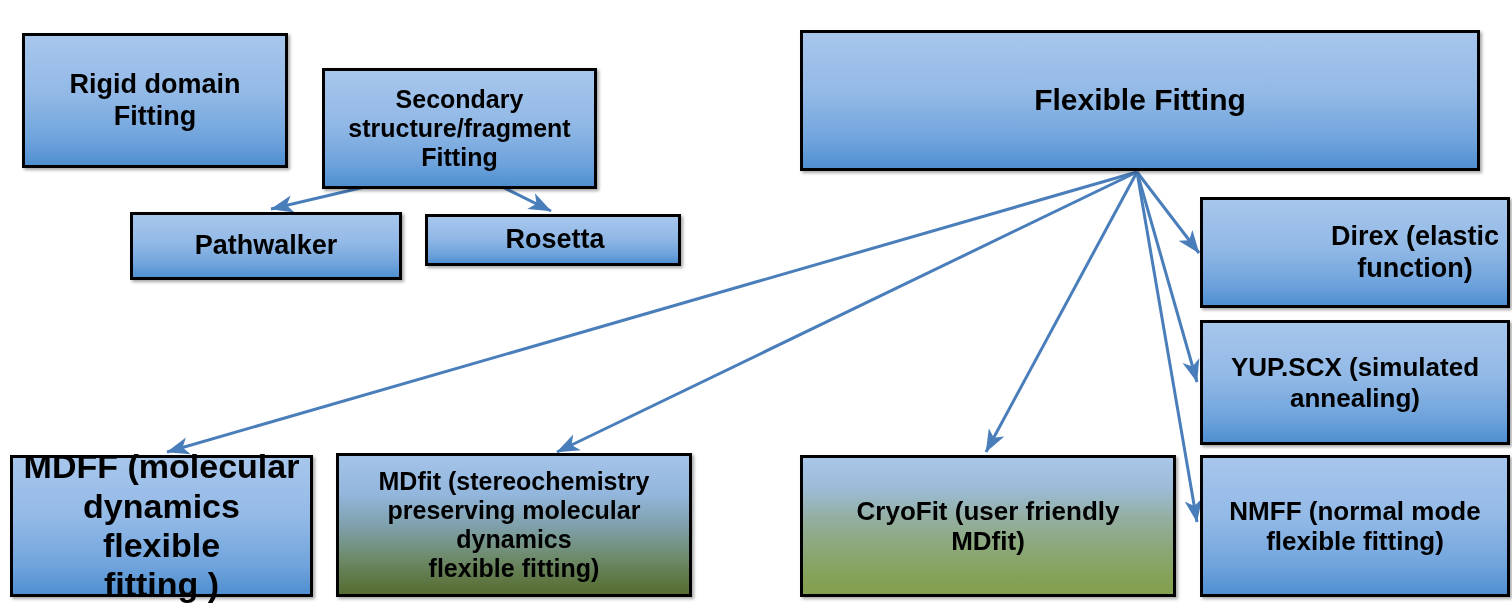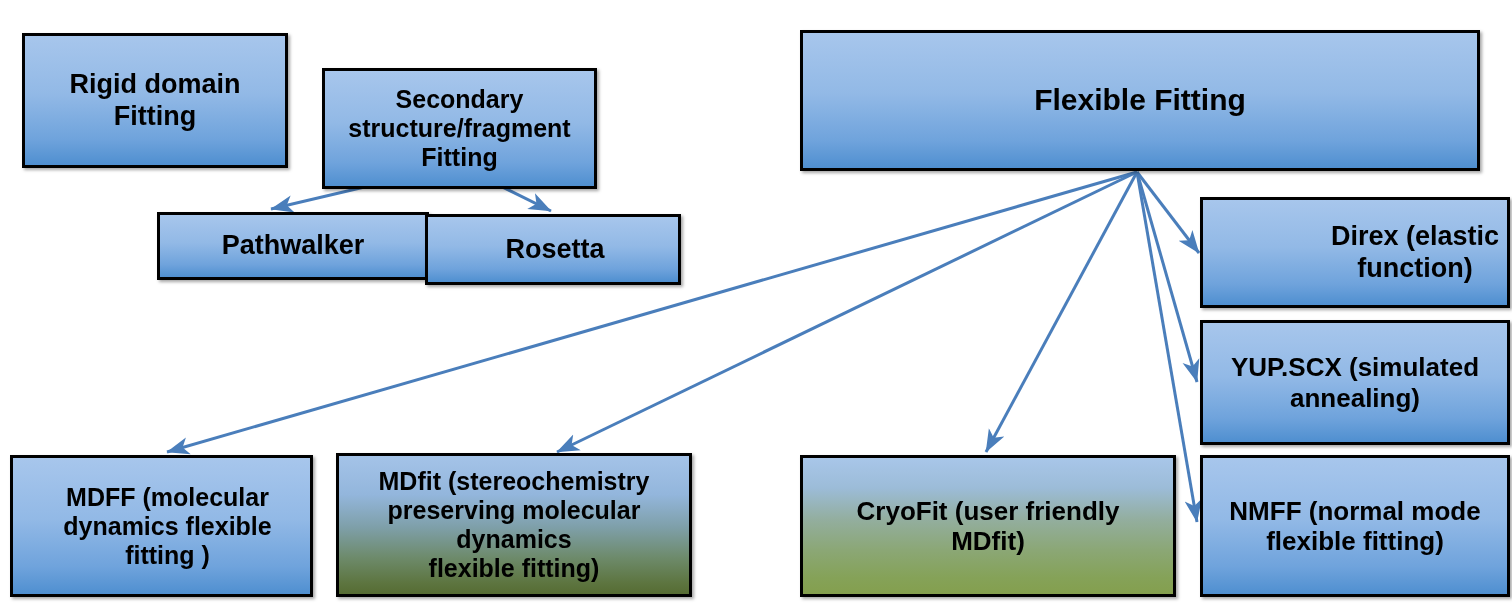--- a/index.html
+++ b/index.html
@@ -80,39 +80,39 @@
 Fitting</span>
       </div>
       <div class="node" style="left: 322px; top: 42px; width: 275px; height: 121px; font-size: 25px; margin-top: 26px;">
         <span class="node-label">Secondary
 structure/fragment
 Fitting</span>
       </div>
       <div class="node" style="left: 800px; top: 30px; width: 680px; height: 141px; font-size: 30px;">
         <span class="node-label">Flexible Fitting</span>
       </div>
-      <div class="node" style="left: 130px; top: 212px; width: 272px; height: 68px; font-size: 27px; margin-left: 27px;">
+      <div class="node" style="left: 130px; top: 212px; width: 272px; height: 68px; font-size: 27px;">
         <span class="node-label">Pathwalker</span>
       </div>
-      <div class="node" style="left: 425px; top: 214px; width: 256px; height: 71px; font-size: 27px; padding-left: 12px;">
+      <div class="node" style="left: 425px; top: 214px; width: 256px; height: 52px; font-size: 27px; padding-left: 12px;">
         <span class="node-label">Rosetta</span>
       </div>
       <div class="node" style="left: 1200px; top: 197px; width: 310px; height: 111px; font-size: 27px; justify-content: flex-end;">
         <span class="node-label">Direx (elastic
 function)</span>
       </div>
       <div class="node" style="left: 1200px; top: 320px; width: 310px; height: 125px; font-size: 26px;">
         <span class="node-label">YUP.SCX (simulated
 annealing)</span>
       </div>
       <div class="node" style="left: 1200px; top: 455px; width: 310px; height: 142px; font-size: 26px;">
         <span class="node-label">NMFF (normal mode
 flexible fitting)</span>
       </div>
-      <div class="node" style="left: 10px; top: 455px; width: 303px; height: 142px; font-size: 25px; padding-left: 20px;">
+      <div class="node" style="left: 10px; top: 455px; width: 303px; height: 142px; font-size: 34px;">
         <span class="node-label">MDFF (molecular
 dynamics flexible
 fitting )</span>
       </div>
       <div class="node green-dark" style="left: 336px; top: 453px; width: 356px; height: 144px; font-size: 25px;">
         <span class="node-label">MDfit (stereochemistry
 preserving molecular dynamics
 flexible fitting)</span>
       </div>
       <div class="node green-light" style="left: 800px; top: 455px; width: 376px; height: 142px; font-size: 26px;">

